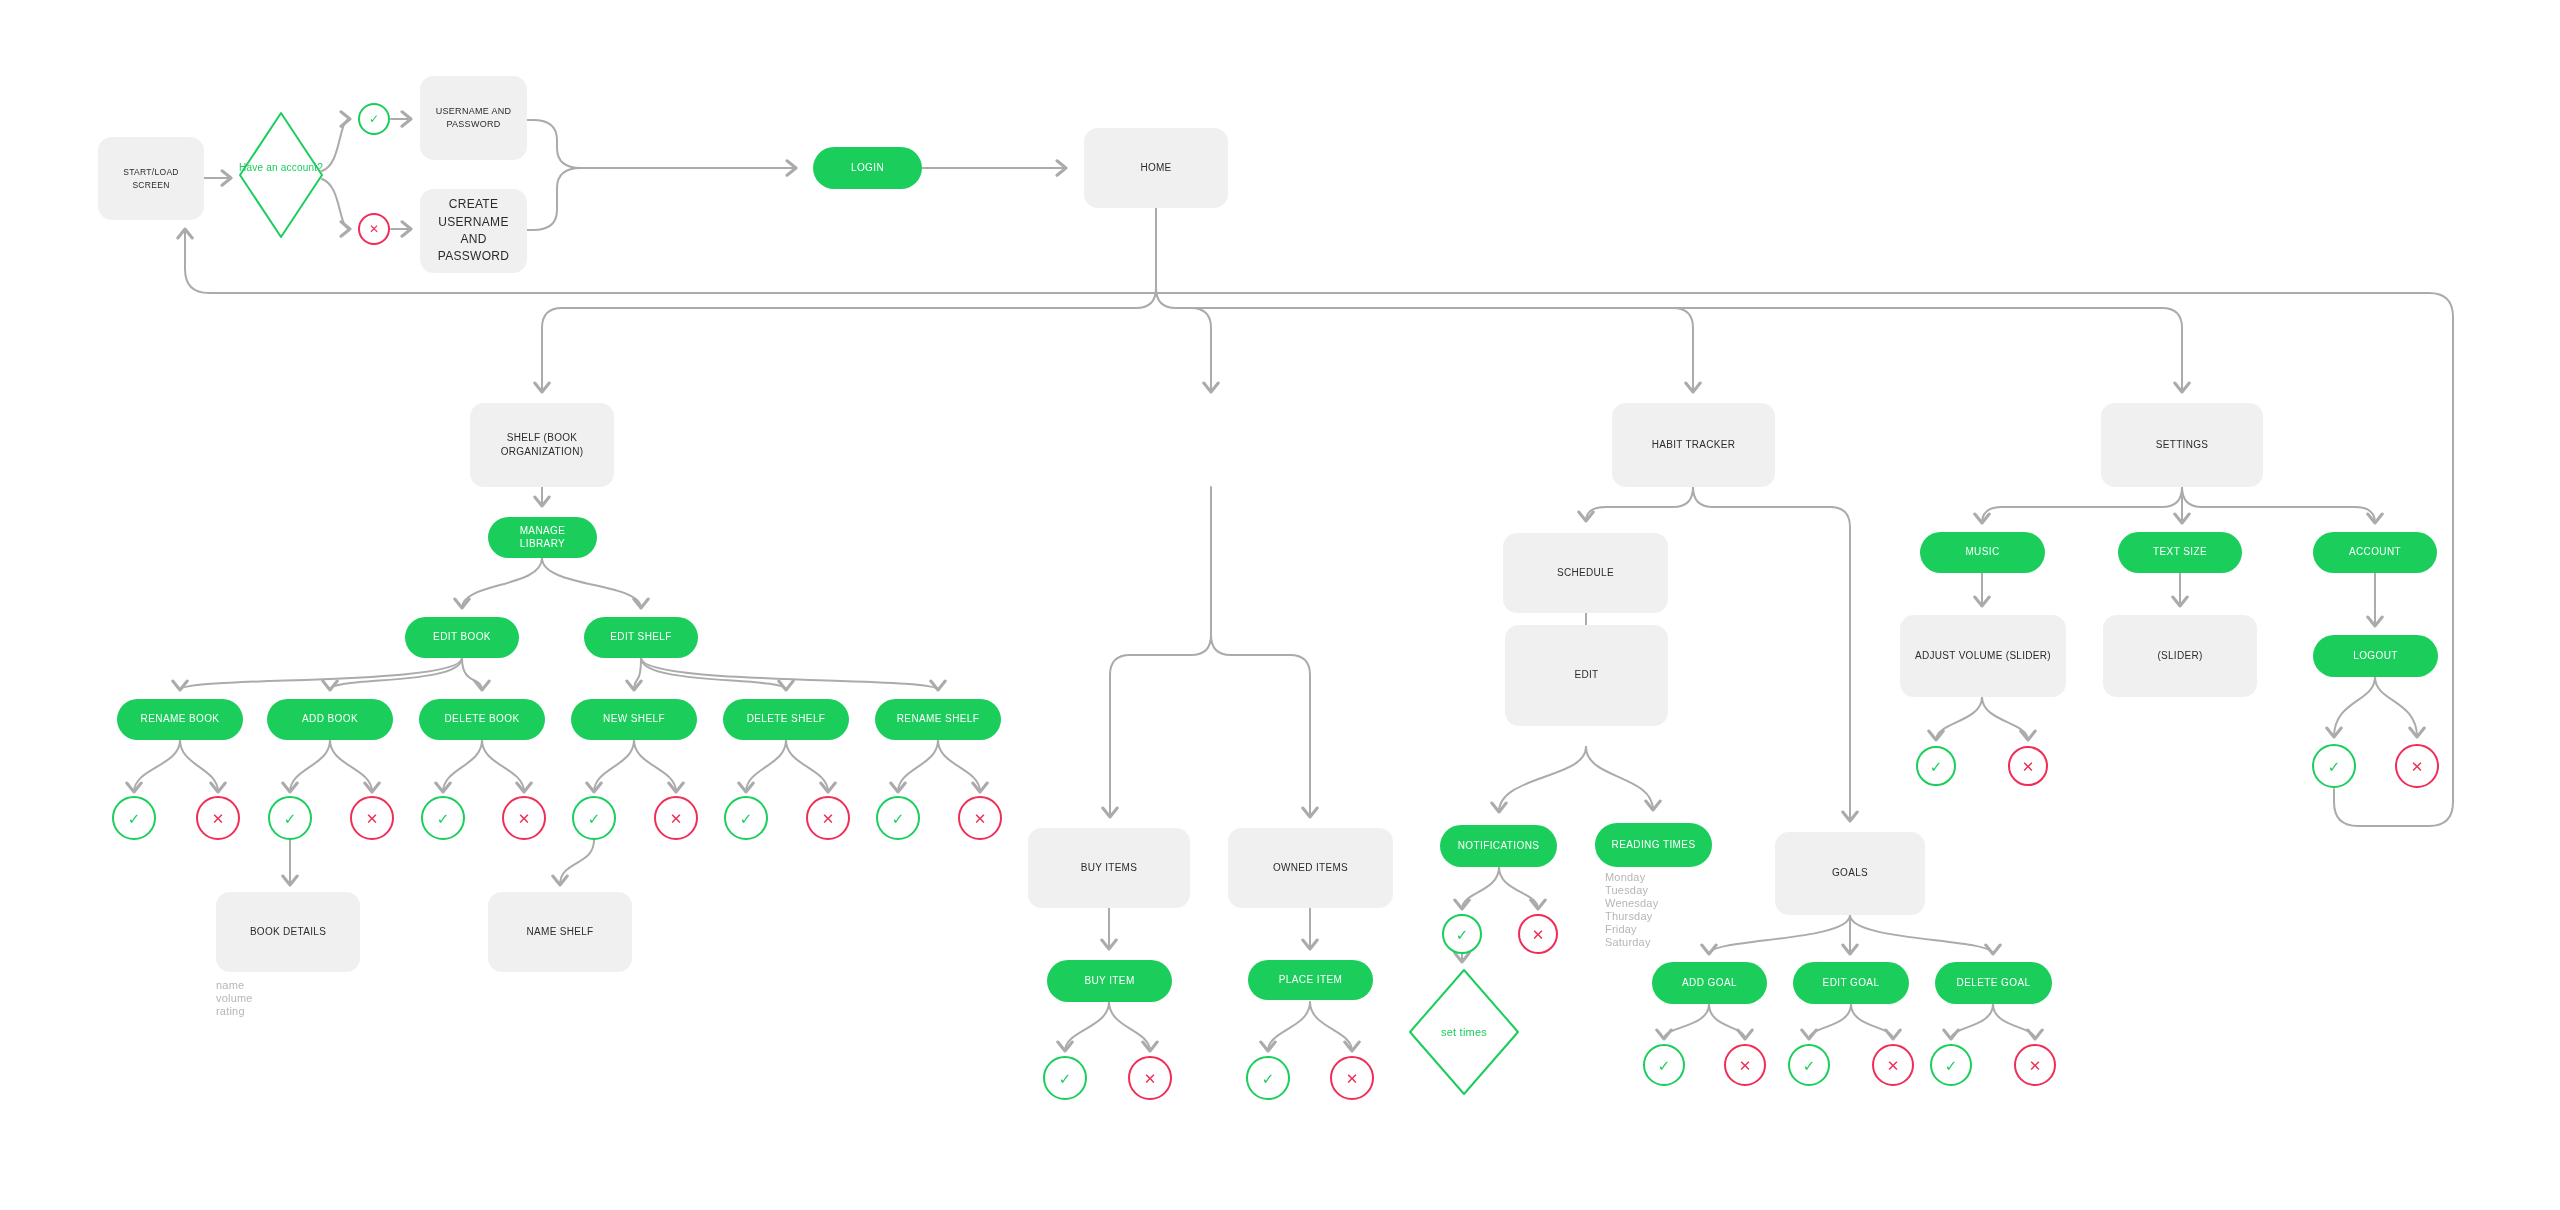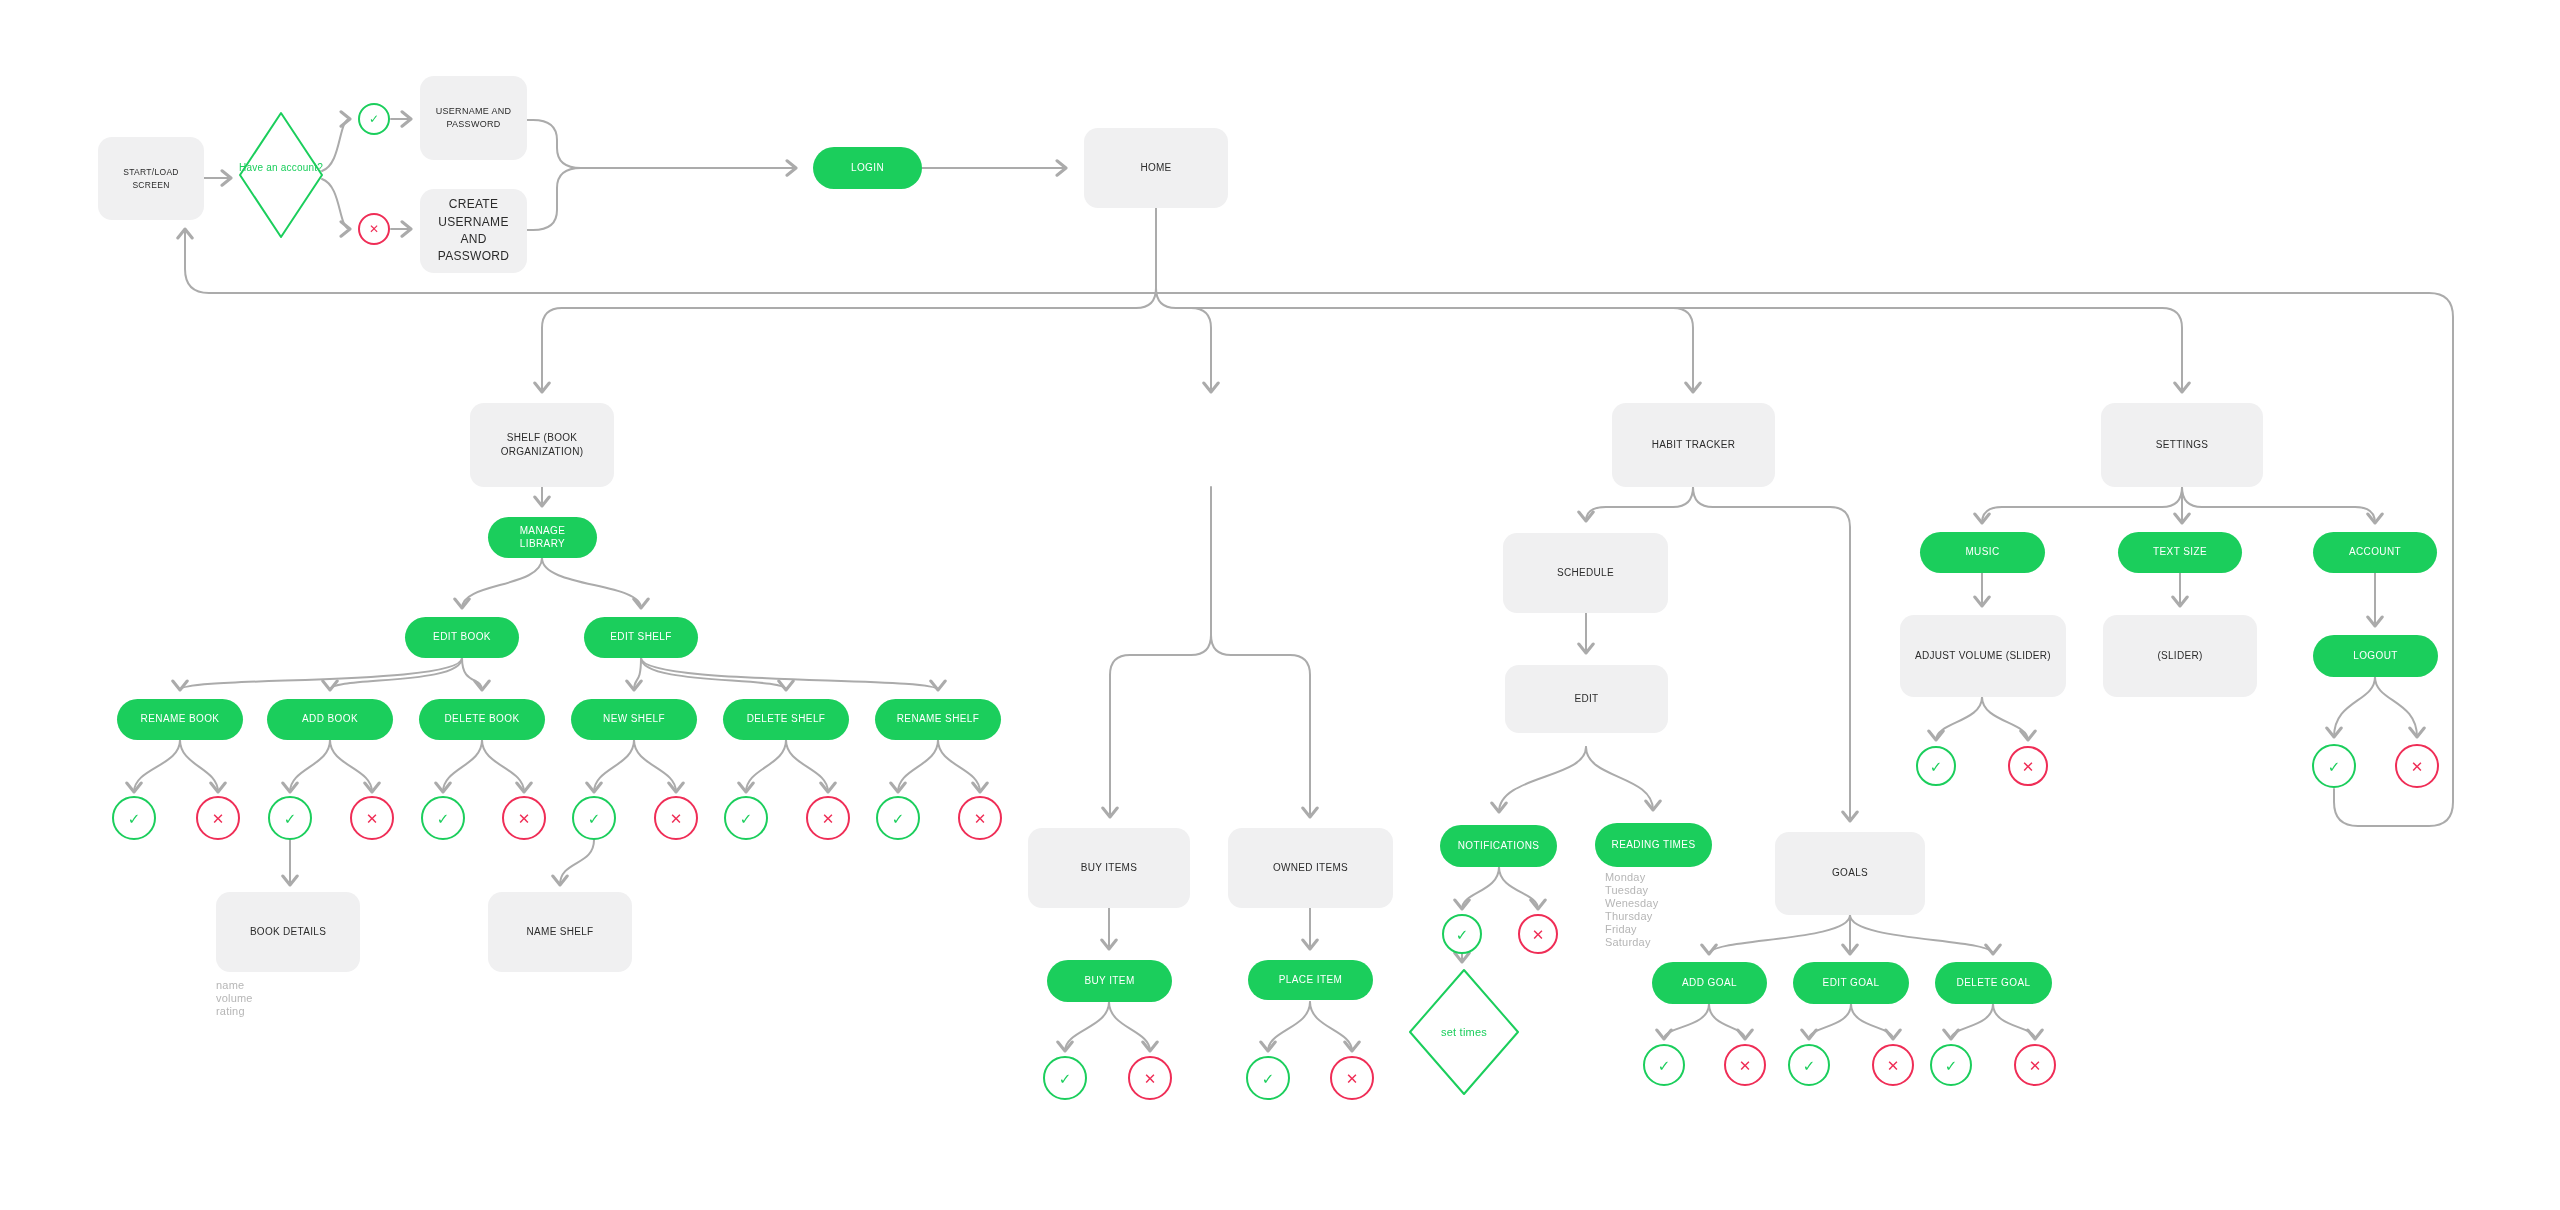--- a/index.html
+++ b/index.html
@@ -143,21 +143,21 @@
     </div>
   <div class="box" style="left:1228px;top:828px;width:165px;height:80px">
       <span>OWNED ITEMS</span>
     </div>
   <div class="box" style="left:1612px;top:403px;width:163px;height:84px">
       <span>HABIT TRACKER</span>
     </div>
   <div class="box" style="left:1503px;top:533px;width:165px;height:80px">
       <span>SCHEDULE</span>
     </div>
-  <div class="box" style="left:1505px;top:665px;width:163px;height:68px">
+  <div class="box" style="left:1505px;top:625px;width:163px;height:101px">
       <span>EDIT</span>
     </div>
   <div class="box" style="left:1775px;top:832px;width:150px;height:83px">
       <span>GOALS</span>
     </div>
   <div class="box" style="left:2101px;top:403px;width:162px;height:84px">
       <span>SETTINGS</span>
     </div>
   <div class="box" style="left:1900px;top:615px;width:166px;height:82px">
       <span>ADJUST VOLUME (SLIDER)</span>

